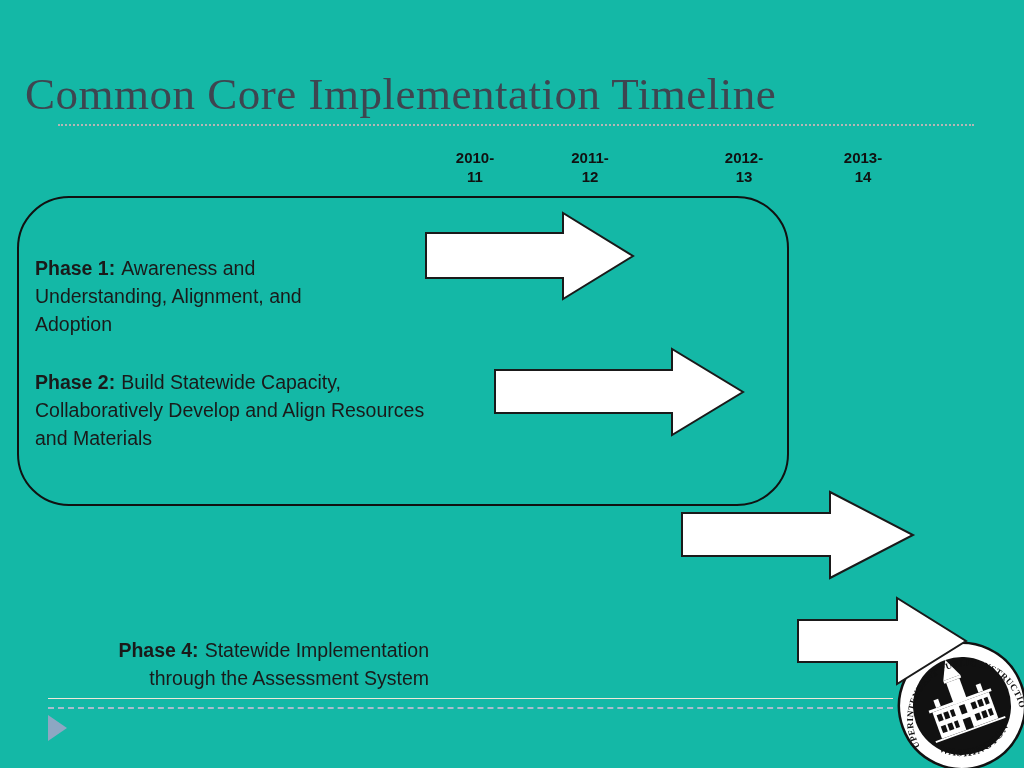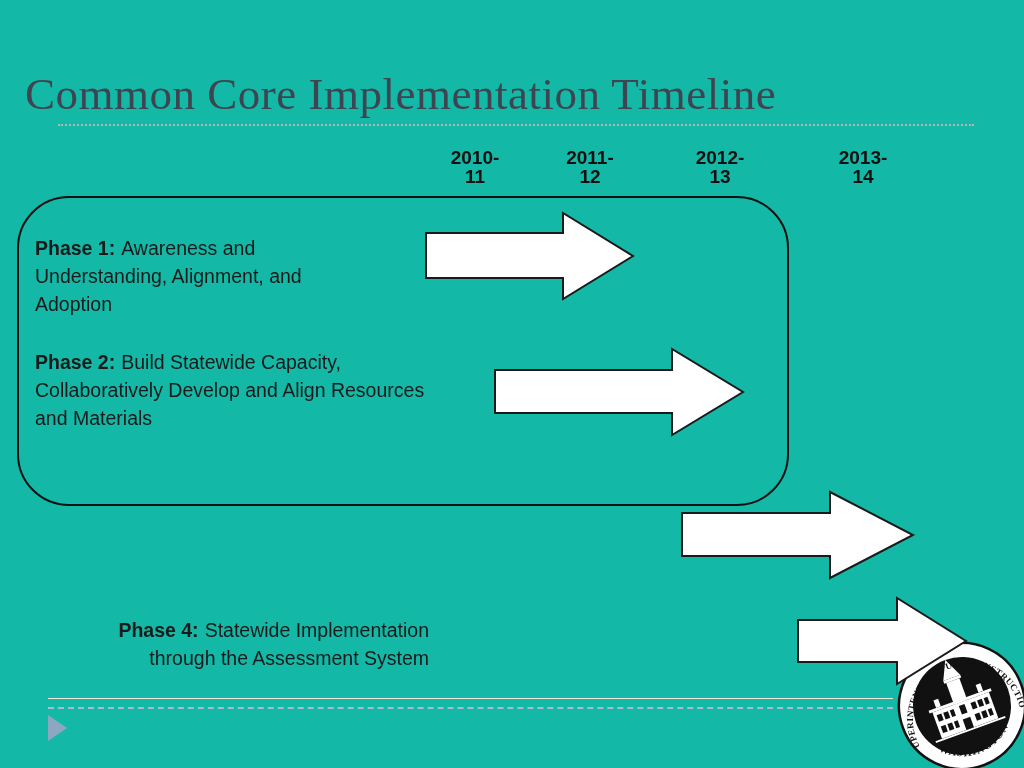--- a/index.html
+++ b/index.html
@@ -14,31 +14,31 @@
     font-family:"Liberation Serif","DejaVu Serif",serif;
     font-size:45px;color:#3e4550;letter-spacing:.5px;white-space:nowrap;
   }
   .title-rule{
     position:absolute;left:58px;top:124px;width:916px;height:0;
     border-top:2px dotted #b5b5b5;
   }
   
   .year{
     position:absolute;top:148px;width:120px;text-align:center;
-    font-size:19px;font-weight:bold;color:#111;line-height:19px;
+    font-size:15px;font-weight:bold;color:#111;line-height:19px;
   }
   .year span{display:block;}
   
   .phase-box{
     position:absolute;left:17px;top:196px;width:768px;height:306px;
     border:2.5px solid #111;border-radius:52px;background:transparent;
   }
   
   .phase{
-    position:absolute;font-size:19.5px;color:#1a1a1a;line-height:28px;
+    position:absolute;font-size:19.5px;color:#1a1a1a;line-height:28px;margin-top:20px;
   }
   .phase .label{font-weight:bold;margin-right:6px;}
   .phase1{left:35px;top:234px;width:345px;}
   .phase2{left:35px;top:348px;width:390px;}
   .phase3{left:35px;top:514px;width:520px;}
   .phase4{left:49px;top:616px;width:380px;text-align:right;}
   
   .arrow-layer{position:absolute;left:0;top:0;width:1024px;height:768px;pointer-events:none;}
   .z1{z-index:1;}
   .z3{z-index:3;}
@@ -77,21 +77,21 @@
   <div class="title-rule"></div>
 
   <div class="year" style="left:415px;">
     <span>2010-</span>
     <span>11</span>
   </div>
   <div class="year" style="left:530px;">
     <span>2011-</span>
     <span>12</span>
   </div>
-  <div class="year" style="left:660px;">
+  <div class="year" style="left:684px;">
     <span>2012-</span>
     <span>13</span>
   </div>
   <div class="year" style="left:803px;">
     <span>2013-</span>
     <span>14</span>
   </div>
 
   <div class="phase-box"></div>
 

